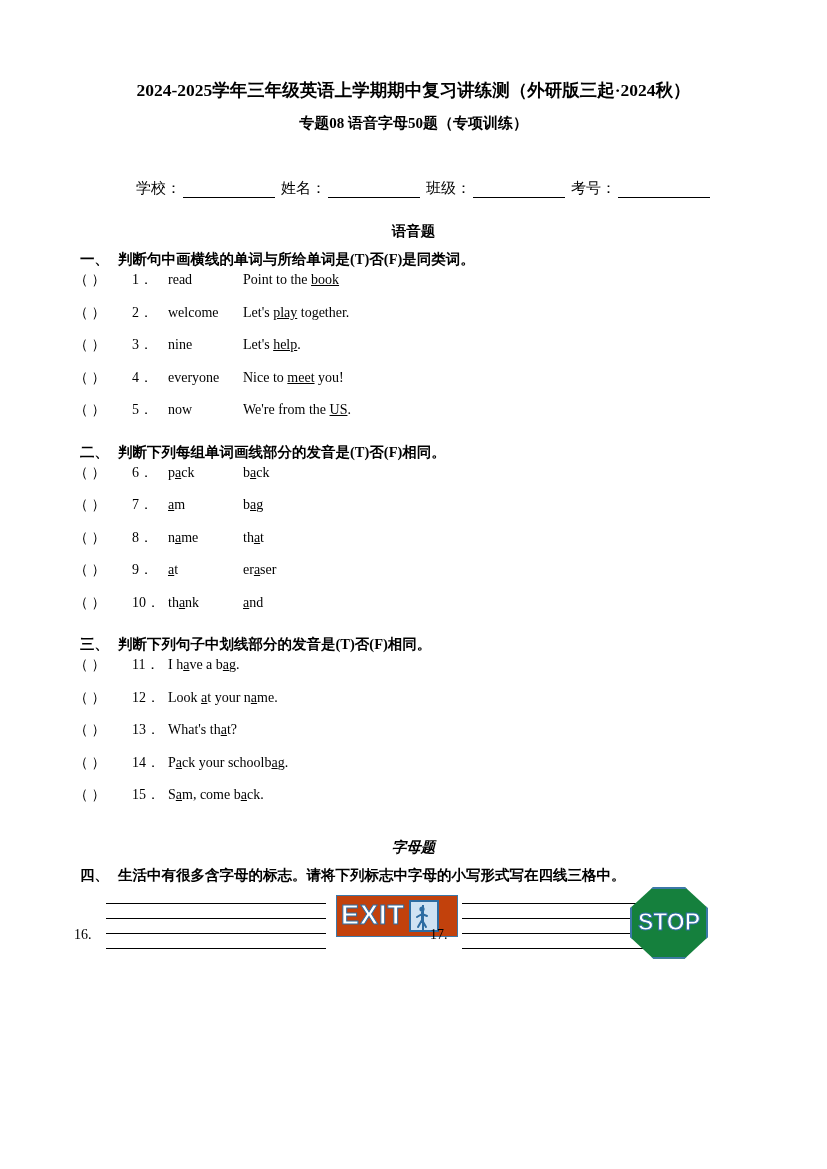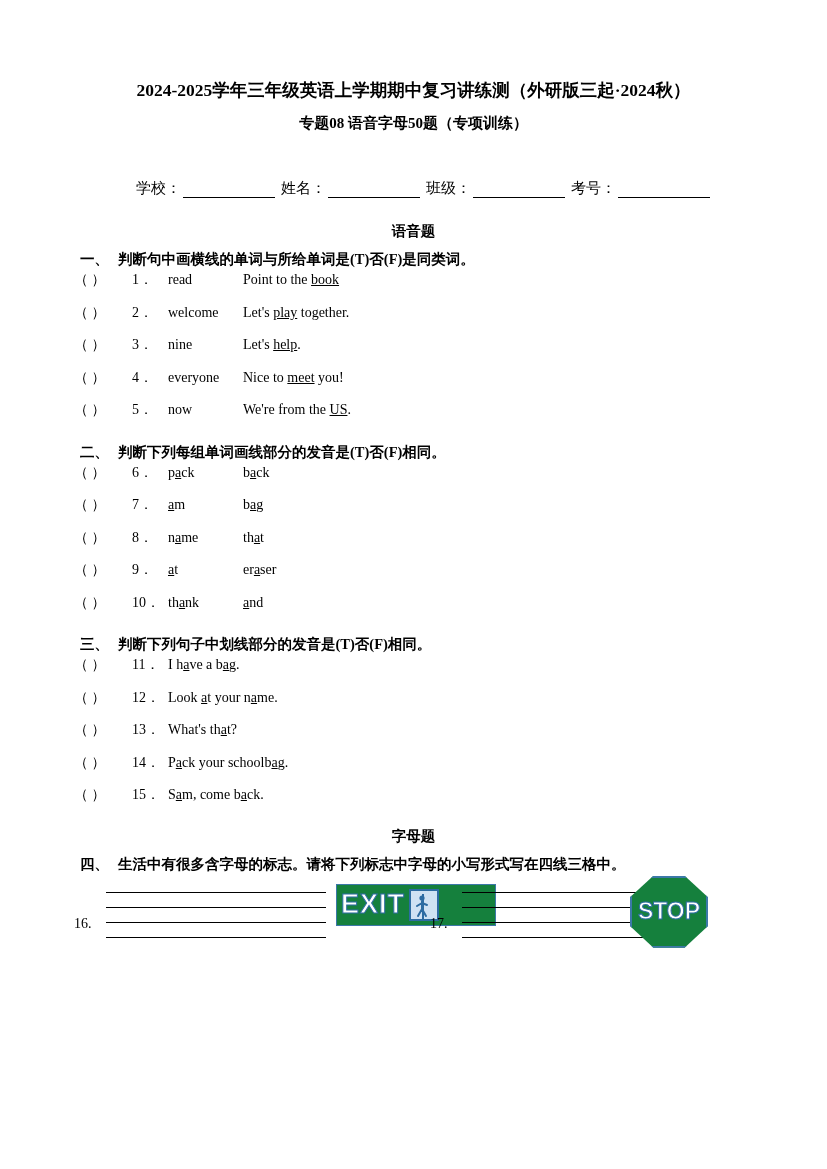--- a/index.html
+++ b/index.html
@@ -105,21 +105,22 @@
     display: inline-block;
   }
   u.plain {
     text-decoration: underline;
     text-underline-offset: 1px;
   }
   .letters-head {
     text-align: center;
     font-weight: bold;
     font-size: 14.5px;
-    margin-top: 8px;
+    margin-top: 19px;
+    font-style: italic;
   }
   .signs {
     margin-top: 10px;
     display: flex;
     padding-left: 74px;
     align-items: flex-start;
   }
   .sign-block {
     display: flex;
     align-items: center;
@@ -143,23 +144,23 @@
   }
   .fourline .ln.l1 { top: 0; }
   .fourline .ln.l2 { top: 15px; }
   .fourline .ln.l3 { top: 30px; }
   .fourline .ln.l4 { top: 45px; }
 
   .exit-sign {
     position: absolute;
     left: 230px;
     top: 0px;
-    width: 160px;
+    width: 122px;
     height: 42px;
-    background: #15803d;
+    background: #c2410c;
     border: 1px solid #3c78a8;
     display: flex;
     align-items: center;
     box-sizing: border-box;
   }
   .exit-text {
     font-family: "Liberation Sans", sans-serif;
     font-size: 27px;
     font-weight: bold;
     color: #ffffff;

